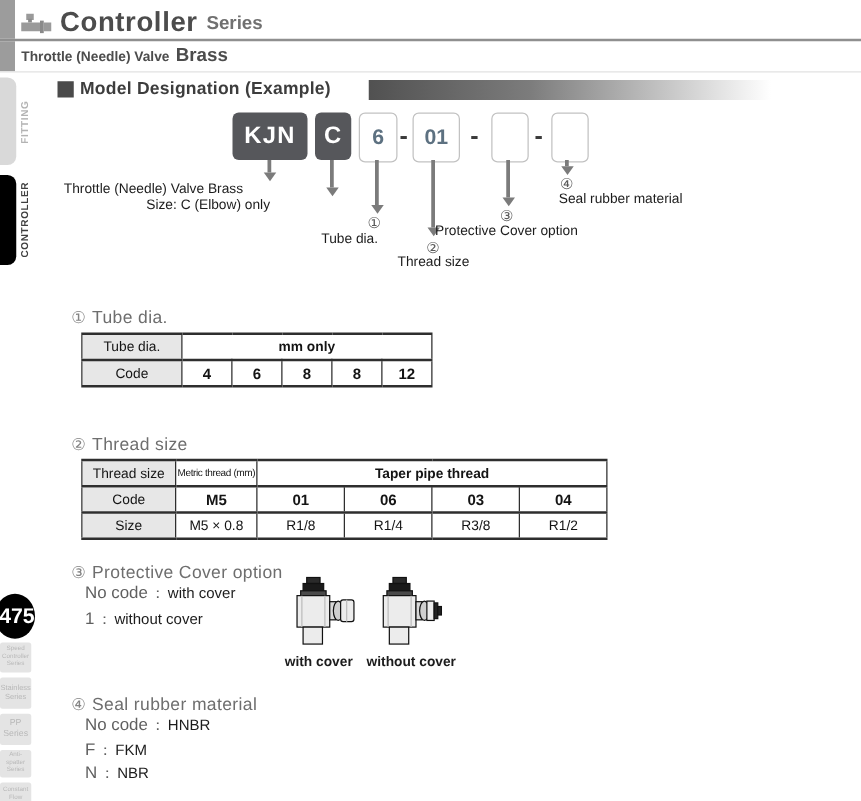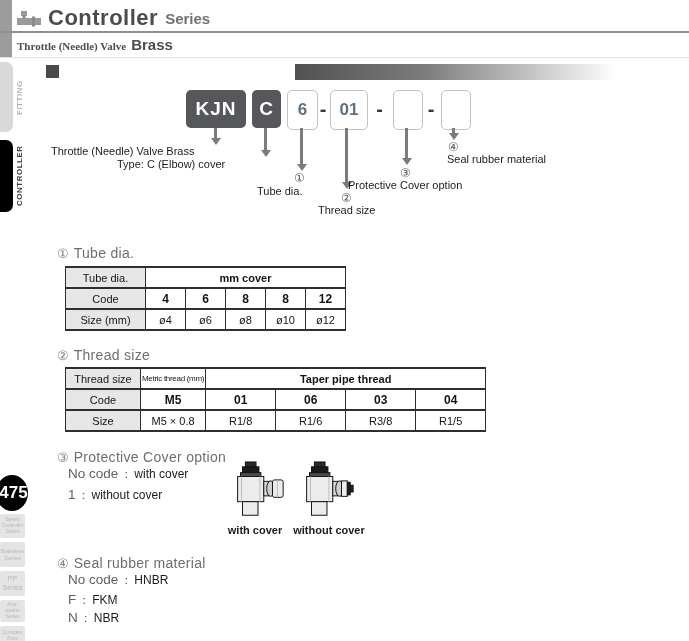--- a/index.html
+++ b/index.html
@@ -10,21 +10,21 @@
   
   .hdr-sq1{left:0;top:0;width:12px;height:31px;background:#9c9c9c;}
   .hdr-line{left:0;top:31px;width:689px;height:2px;background:#8f8f8f;}
   .hdr-sq2{left:0;top:33px;width:12px;height:24px;background:#9c9c9c;}
   .sub-line{left:0;top:57px;width:689px;height:1px;background:#e2e2e2;}
   .brand{left:16px;top:6px;display:flex;align-items:flex-end;}
   .brand-icon{width:26px;height:20px;margin-right:6px;}
   .title{font-size:22px;font-weight:bold;color:#4c4c4c;letter-spacing:.5px;line-height:24px;}
   .series{font-size:15px;font-weight:bold;color:#707070;margin-left:7px;line-height:22px;}
   .subtitle{left:17px;top:36px;display:flex;align-items:baseline;}
-  .sub-pre{font-size:11px;font-weight:bold;color:#4c4c4c;font-family:Liberation Serif, serif;}
+  .sub-pre{font-size:11px;font-weight:bold;color:#4c4c4c;}
   .sub-bold{font-size:15px;font-weight:bold;color:#4c4c4c;margin-left:5px;}
 
   
   .tab{left:0;width:13px;border-radius:0 7px 7px 0;}
   .tab-fitting{top:62px;height:70px;background:#d9d9d9;}
   .tab-controller{top:140px;height:72px;background:#000;}
   .vlabel{writing-mode:vertical-rl;transform:rotate(180deg);font-size:8px;font-weight:bold;
           letter-spacing:.5px;left:15px;width:12px;text-align:center;}
   .vlabel-fitting{top:64px;height:68px;color:#b3b3b3;}
   .vlabel-controller{top:140px;height:72px;color:#3f3f3f;}
@@ -141,20 +141,21 @@
   <div class="abs badge">
     <span>475</span>
   </div>
   <div class="abs chip chip1">Speed Controller Series</div>
   <div class="abs chip chip2">Stainless Series</div>
   <div class="abs chip chip3">PP Series</div>
   <div class="abs chip chip4">Anti-spatter Series</div>
   <div class="abs chip chip5">Constant Flow</div>
 
   <div class="abs mh-sq"></div>
+  <div class="abs mh-text">Model Designation (Example)</div>
   <div class="abs mh-bar"></div>
 
   <div class="abs cbox cbox-dark bx-kjn">KJN</div>
   <div class="abs cbox cbox-dark bx-c">C</div>
   <div class="abs cbox cbox-light bx-6">6</div>
   <div class="abs dash d1">-</div>
   <div class="abs cbox cbox-light bx-01">01</div>
   <div class="abs dash d2">-</div>
   <div class="abs cbox cbox-light bx-e1"></div>
   <div class="abs dash d3">-</div>
@@ -167,21 +168,21 @@
   <div class="abs as s3"></div>
     <div class="abs ah h3"></div>
   <div class="abs as s4"></div>
     <div class="abs ah h4"></div>
   <div class="abs as s5"></div>
     <div class="abs ah h5"></div>
   <div class="abs as s6"></div>
     <div class="abs ah h6"></div>
 
   <div class="abs callout cl-kjn">Throttle (Needle) Valve Brass</div>
-  <div class="abs callout cl-type">Type: C (Elbow) cover</div>
+  <div class="abs callout cl-type">Size: C (Elbow) only</div>
   <div class="abs cnum cn1">①</div>
   <div class="abs callout cl1">Tube dia.</div>
   <div class="abs cnum cn2">②</div>
   <div class="abs callout cl2">Thread size</div>
   <div class="abs cnum cn3">③</div>
   <div class="abs callout cl3">Protective Cover option</div>
   <div class="abs cnum cn4">④</div>
   <div class="abs callout cl4">Seal rubber material</div>
 
   <div class="abs sec-head sh1">
@@ -193,37 +194,29 @@
         <col style="width:80px">
         <col style="width:40px">
         <col style="width:40px">
         <col style="width:40px">
         <col style="width:40px">
         <col style="width:40px">
       </colgroup>
     <tbody>
         <tr>
       <td class="lbl">Tube dia.</td>
-      <td class="hbold" colspan="5">mm cover</td>
+      <td class="hbold" colspan="5">mm only</td>
     </tr>
     <tr>
       <td class="lbl">Code</td>
       <td class="bold">4</td>
       <td class="bold">6</td>
       <td class="bold">8</td>
       <td class="bold">8</td>
       <td class="bold">12</td>
-    </tr>
-    <tr>
-      <td class="lbl">Size (mm)</td>
-      <td>ø4</td>
-      <td>ø6</td>
-      <td>ø8</td>
-      <td>ø10</td>
-      <td>ø12</td>
     </tr>
   </tbody>
     </table>
 
   <div class="abs sec-head sh2">
     <span class="sec-num">②</span>
     <span class="sec-title">Thread size</span>
   </div>
   <table class="abs spec tbl2">
     <colgroup>
@@ -245,23 +238,23 @@
       <td class="bold">M5</td>
       <td class="bold">01</td>
       <td class="bold">06</td>
       <td class="bold">03</td>
       <td class="bold">04</td>
     </tr>
     <tr>
       <td class="lbl">Size</td>
       <td>M5 × 0.8</td>
       <td>R1/8</td>
-      <td>R1/6</td>
+      <td>R1/4</td>
       <td>R3/8</td>
-      <td>R1/5</td>
+      <td>R1/2</td>
     </tr>
   </tbody>
     </table>
 
   <div class="abs sec-head sh3">
     <span class="sec-num">③</span>
     <span class="sec-title">Protective Cover option</span>
   </div>
   <div class="abs opt o31">
     <span class="opt-key">No code</span>

